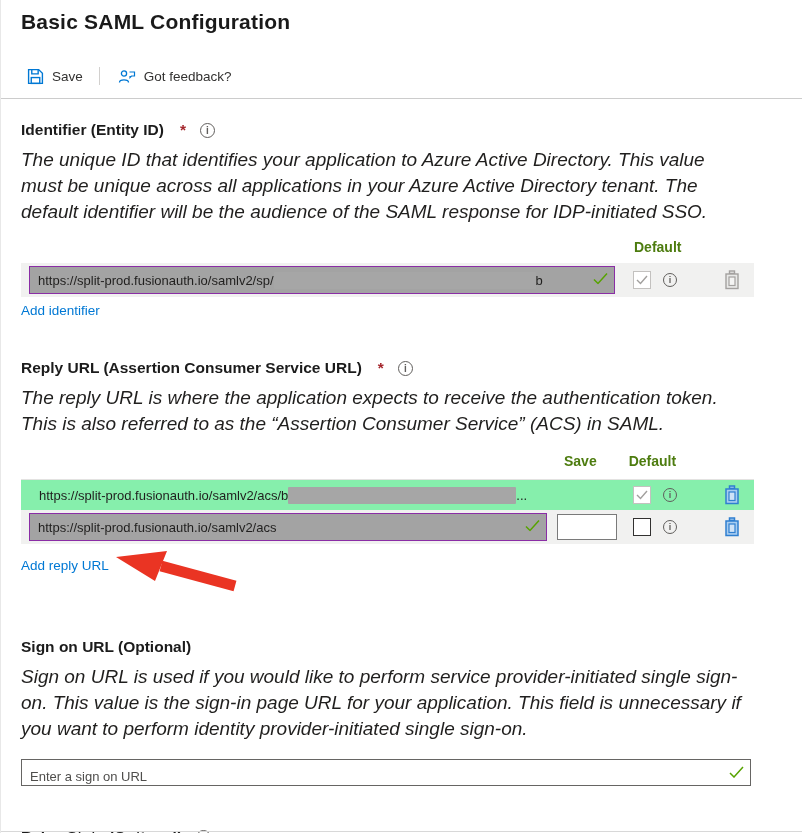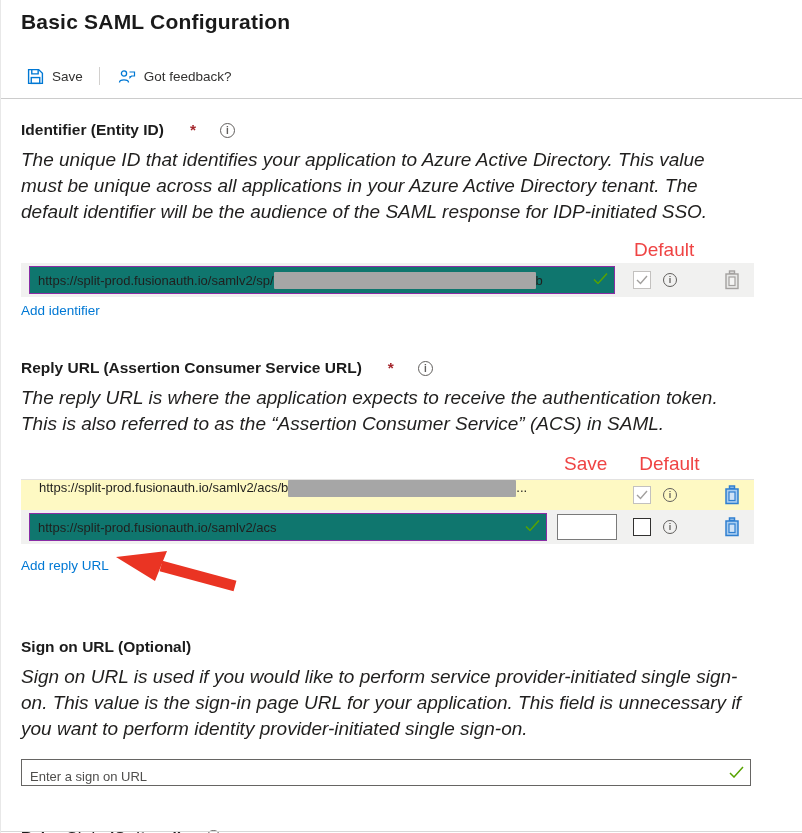--- a/index.html
+++ b/index.html
@@ -17,39 +17,39 @@
   
   h1 { font-size:21px; font-weight:700; color:#1a1a1a; padding-top:10px; letter-spacing:0.2px; }
   .toolbar { display:flex; align-items:center; margin-top:27px; height:30px; }
   .tb-btn { display:flex; align-items:center; gap:8px; background:none; border:none;
             font-family:Liberation Sans, sans-serif; font-size:13.5px; color:#323130; cursor:pointer; padding:4px 6px; }
   .tb-divider { width:1px; height:18px; background:#d2d0ce; margin:0 12px 0 10px; }
   .rule { height:1px; background:#cccccc; width:802px; margin-top:7px; }
   .rule-bottom { position:absolute; left:0; bottom:1px; height:1px; background:#d8d8d8; width:802px; }
 
   
-  .sec-head { display:flex; align-items:center; gap:24px; font-size:15.5px; font-weight:600; color:#1b1b1b; }
+  .sec-head { display:flex; align-items:center; gap:14px; font-size:15.5px; font-weight:600; color:#1b1b1b; }
   .req { color:#a4262c; font-weight:600; margin-left:2px; }
   .desc { font-style:italic; font-size:19px; line-height:26px; color:#201f1e; max-width:728px; margin-top:8px; }
 
   .info-icon { width:15px; height:15px; border:1px solid #605e5c; border-radius:50%;
                color:#605e5c; font-size:10px; line-height:13px; text-align:center;
                font-style:normal; font-weight:600; display:inline-block; flex:0 0 auto; }
   .info-sm { width:14px; height:14px; font-size:9px; line-height:12px; }
 
   
-  .col-headers { display:flex; font-size:19px; font-weight:400; color:#ef4444; margin-top:14px; height:16px; }
+  .col-headers { display:flex; font-size:14px; font-weight:700; color:#4d7c0f; margin-top:14px; height:16px; }
 
   
   .row { position:relative; width:733px; }
   .row-shaded { background:#f1f1f0; height:34px; display:flex; align-items:center; }
-  .row-plain  { background:#fef9c3;     height:30px; display:flex; align-items:flex-start; }
+  .row-plain  { background:#86efac;     height:30px; display:flex; align-items:center; }
   .sep { width:733px; height:1px; background:#e3e2e1; margin-top:10px; }
 
-  .url-box { position:relative; display:flex; align-items:center; background:#0f766e;
+  .url-box { position:relative; display:flex; align-items:center; background:#a3a3a3;
              border:1.5px solid #8a2da5; height:28px; padding:0 26px 0 8px; font-size:13px; color:#201f1e;
              white-space:nowrap; overflow:hidden; }
   .url-text { font-size:13px; color:#201f1e; white-space:nowrap; }
   .redact { display:inline-block; height:17px; background:#a6a6a6; border-radius:1px; vertical-align:middle; }
   .green-check { position:absolute; right:6px; top:50%; transform:translateY(-50%); }
 
   .controls { position:absolute; left:612px; top:50%; transform:translateY(-50%);
               display:flex; align-items:center; }
   .checkbox { width:18px; height:18px; background:#fff; display:flex; align-items:center;
               justify-content:center; margin-right:12px; }

